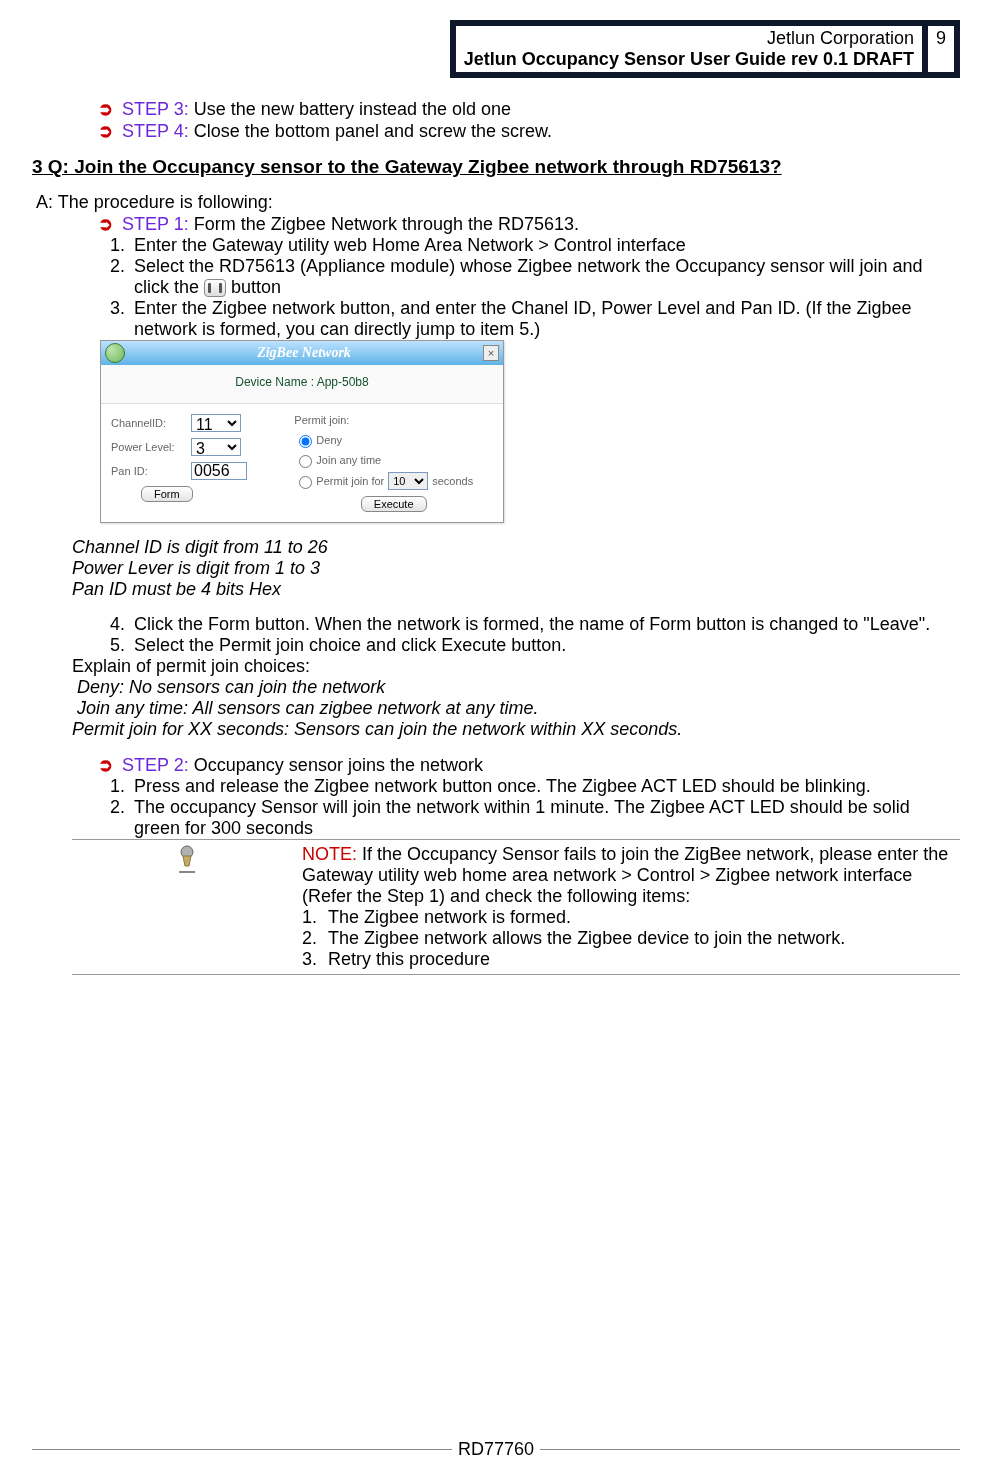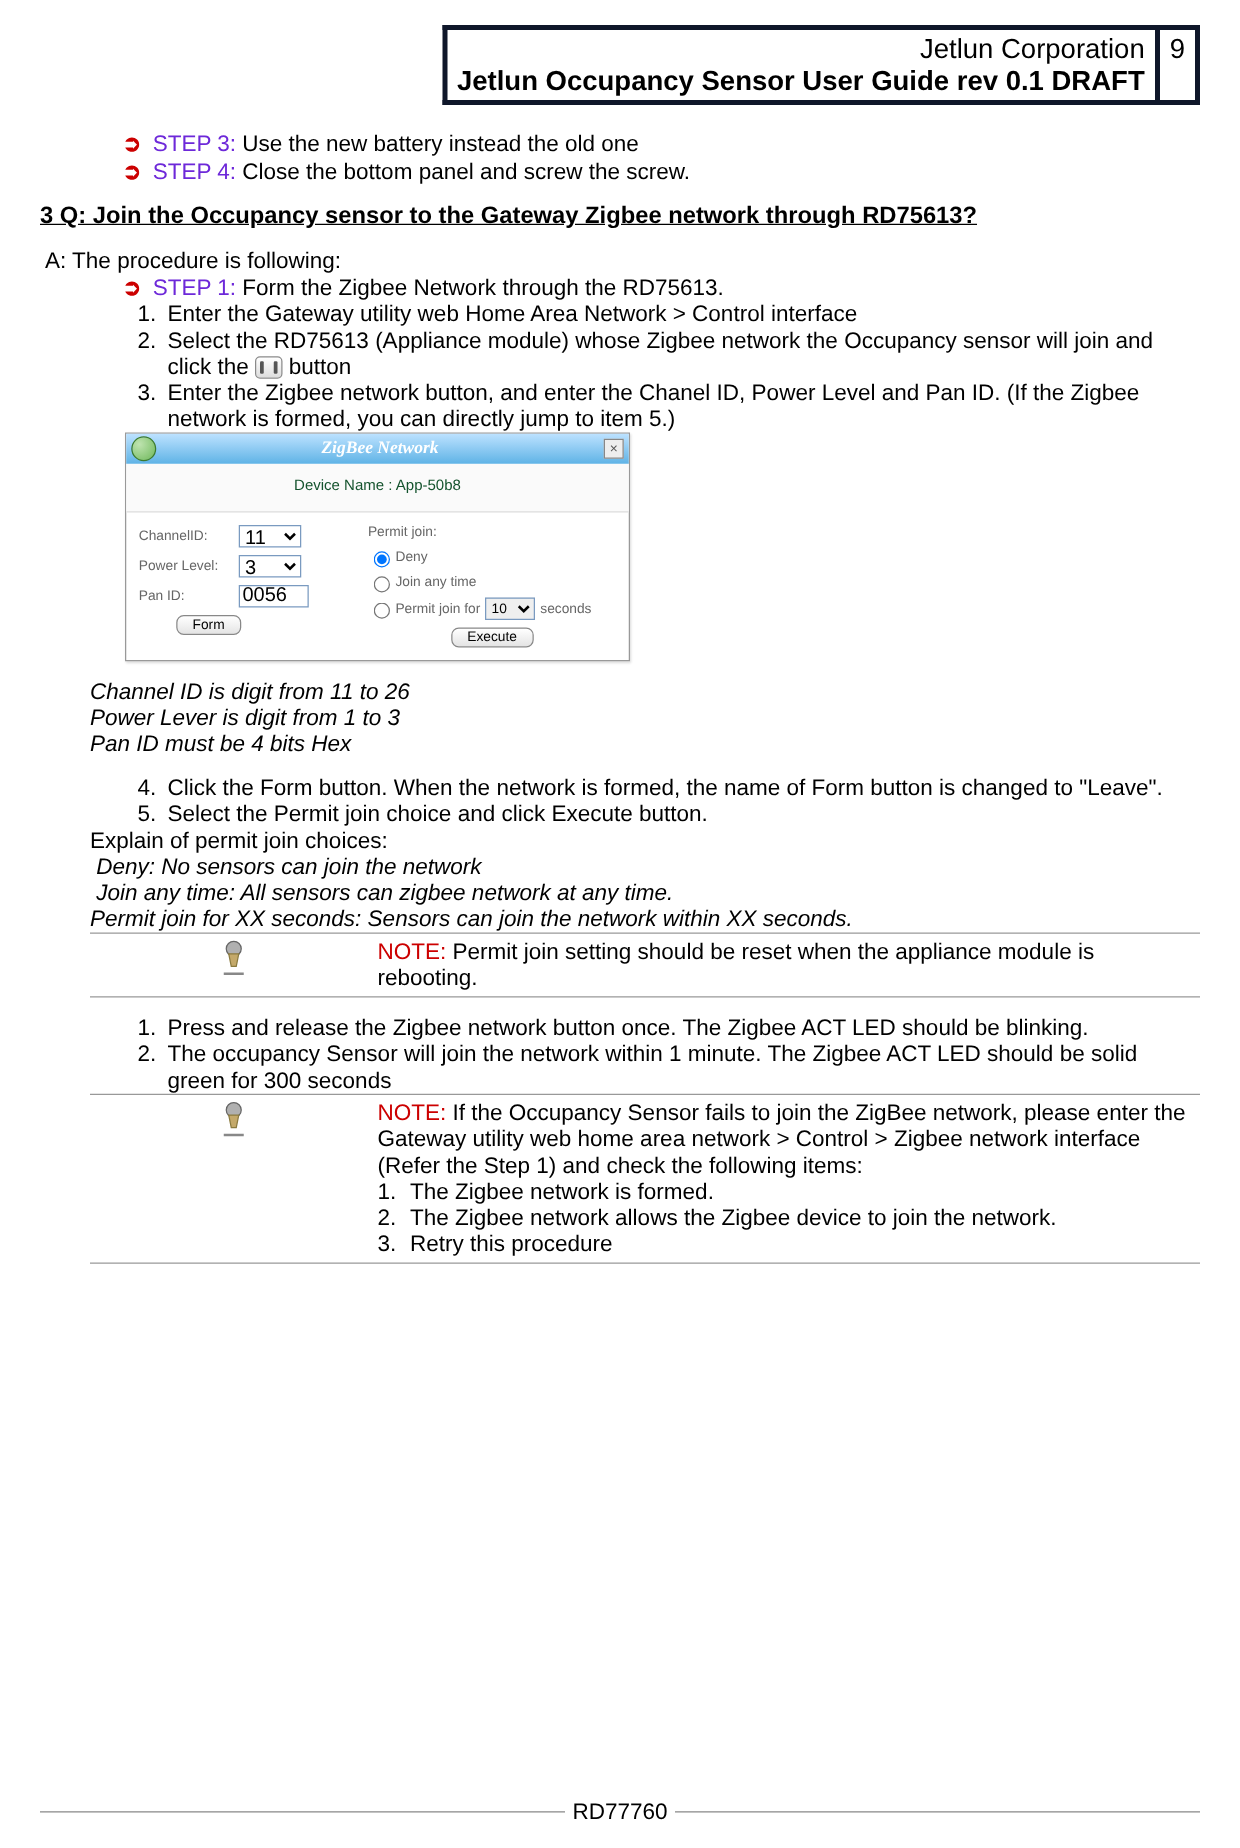--- a/index.html
+++ b/index.html
@@ -21,23 +21,23 @@
       display: flex;
       justify-content: flex-end;
       align-items: flex-start;
       border-bottom: none;
       margin-bottom: 20px;
     }
     .header-table {
       border-collapse: collapse;
     }
     .header-table td {
-      border: 4px solid #0f172a;
+      border: 6px solid #0f172a;
       padding: 2px 8px;
-      font-size: 22px;
+      font-size: 18px;
       vertical-align: top;
     }
     .header-title-cell { text-align: right; }
     .header-title-line2 { font-weight: bold; }
     .header-pagenum { text-align: center; vertical-align: middle; }
     .arrow-bullet {
       color: #c00;
       font-weight: bold;
       margin-right: 4px;
     }
@@ -359,54 +359,45 @@
     <li><span>Select the Permit join choice and click Execute button.</span></li>
   </ol>
 
   <div class="explain-block">
     <div>Explain of permit join choices:</div>
     <div class="italic">&nbsp;<span>Deny: No sensors can join the network</span></div>
     <div class="italic">&nbsp;<span>Join any time: All sensors can zigbee network at any time.</span></div>
     <div class="italic">Permit join for XX seconds: Sensors can join the network within XX seconds.</div>
   </div>
 
+
+  <div class="spacer"></div>
+
+  <div class="indent1">
+    <span class="arrow-bullet">➲</span>
+    <span class="step-num">STEP 2:</span>
+    <span>Occupancy sensor joins the network</span>
+  </div>
+
+  <ol class="numbered">
+    <li><span>Press and release the Zigbee network button once. The Zigbee ACT LED should be blinking.</span></li>
+    <li><span>The occupancy Sensor will join the network within 1 minute. The Zigbee ACT LED should be solid green for 300 seconds</span></li>
+  </ol>
+
   <div class="note-box">
     <div class="note-icon-cell">
       <span class="note-icon">
         <svg width="28" height="34" viewBox="0 0 28 34">
           <ellipse cx="14" cy="8" rx="6" ry="6" fill="#b0b0b0" stroke="#666"></ellipse>
           <path d="M10 12 L18 12 L16 22 L12 22 Z" fill="#c4a96a" stroke="#8a7a3f"></path>
           <line x1="6" y1="28" x2="22" y2="28" stroke="#888" stroke-width="2"></line>
         </svg>
       </span>
     </div>
     <div class="note-text-cell">
-      <span class="note-label">NOTE:</span><span>  Permit join setting should be reset when the appliance module is rebooting.</span>
-    </div>
-  </div>
-
-  <div class="spacer"></div>
-
-
-  <ol class="numbered">
-    <li><span>Press and release the Zigbee network button once. The Zigbee ACT LED should be blinking.</span></li>
-    <li><span>The occupancy Sensor will join the network within 1 minute. The Zigbee ACT LED should be solid green for 300 seconds</span></li>
-  </ol>
-
-  <div class="note-box">
-    <div class="note-icon-cell">
-      <span class="note-icon">
-        <svg width="28" height="34" viewBox="0 0 28 34">
-          <ellipse cx="14" cy="8" rx="6" ry="6" fill="#b0b0b0" stroke="#666"></ellipse>
-          <path d="M10 12 L18 12 L16 22 L12 22 Z" fill="#c4a96a" stroke="#8a7a3f"></path>
-          <line x1="6" y1="28" x2="22" y2="28" stroke="#888" stroke-width="2"></line>
-        </svg>
-      </span>
-    </div>
-    <div class="note-text-cell">
       <span class="note-label">NOTE:</span><span>  If the Occupancy Sensor fails to join the ZigBee network, please enter the Gateway utility web home area network &gt; Control &gt; Zigbee network interface (Refer the Step 1) and check the following items:</span>
       <ol class="note-list">
         <li><span>The Zigbee network is formed.</span></li>
         <li><span>The Zigbee network allows the Zigbee device to join the network.</span></li>
         <li><span>Retry this procedure</span></li>
       </ol>
     </div>
   </div>
 
   <div class="footer">

